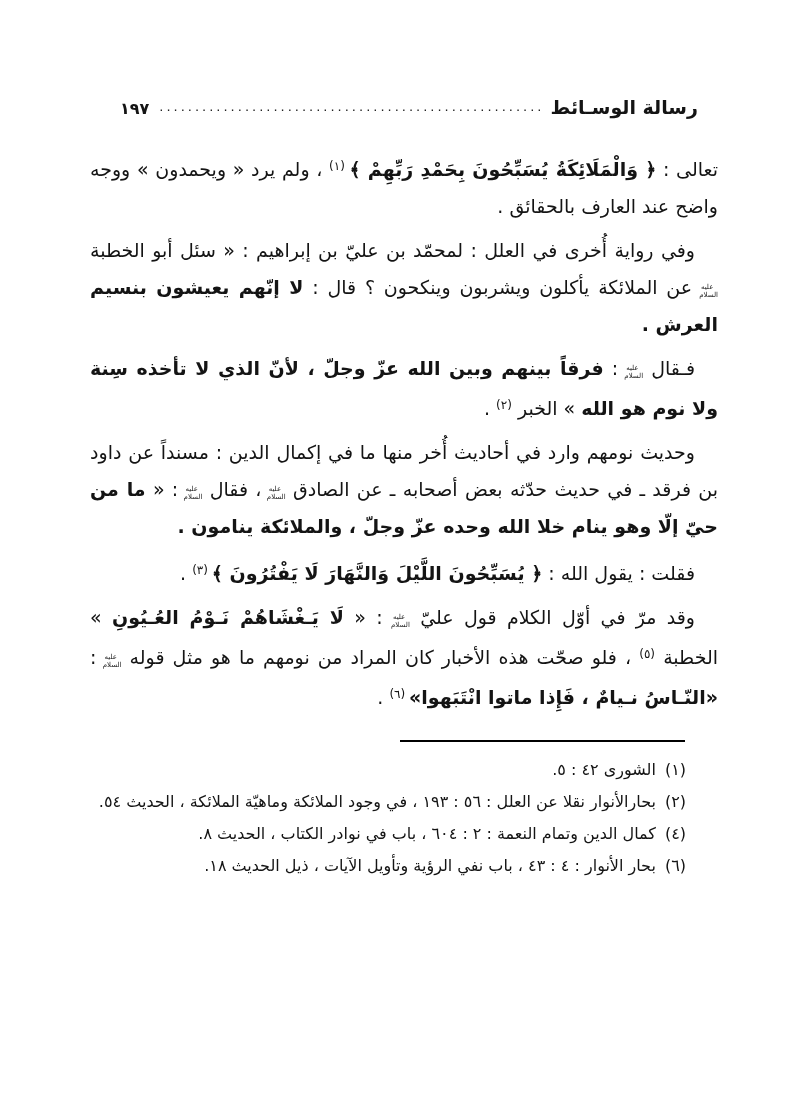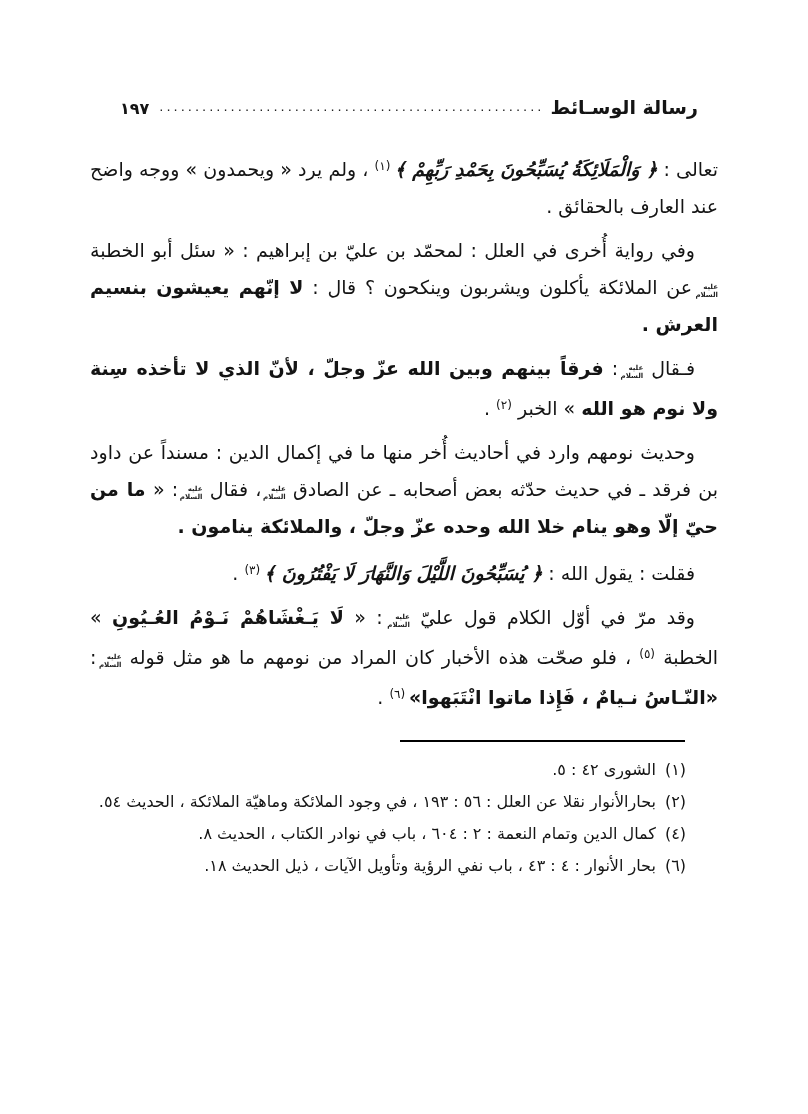--- a/index.html
+++ b/index.html
@@ -33,27 +33,27 @@
     direction:rtl;margin-top:30px;
     font-size:19px;line-height:37px;
     text-align:justify;
   }
   .para{margin:7px 0 0 0;}
   .para:first-child{margin-top:0;}
   .indent{text-indent:23px;}
 
   .seg-text{font-weight:400;}
   .seg-bold{font-weight:700;}
-  .seg-quran{font-weight:700;letter-spacing:.3px;font-style:italic;}
+  .seg-quran{font-weight:700;letter-spacing:.3px;}
   .seg-sup{font-size:12px;vertical-align:6px;font-weight:400;letter-spacing:0;}
   .seg-saws{
     display:inline-block;width:17px;max-width:17px;
-    font-size:7px;line-height:1.1;text-align:right;
+    font-size:7px;line-height:1.1;text-align:left;
     vertical-align:-3px;white-space:normal;text-indent:0;
-    font-weight:700;color:#222;
+    font-weight:400;color:#222;
   }
 
   
   .sep{
     width:285px;height:0;
     border-top:2px solid #000;
     margin:24px 33px 0 0;
   }
   .footnotes{
     direction:rtl;margin-top:12px;

